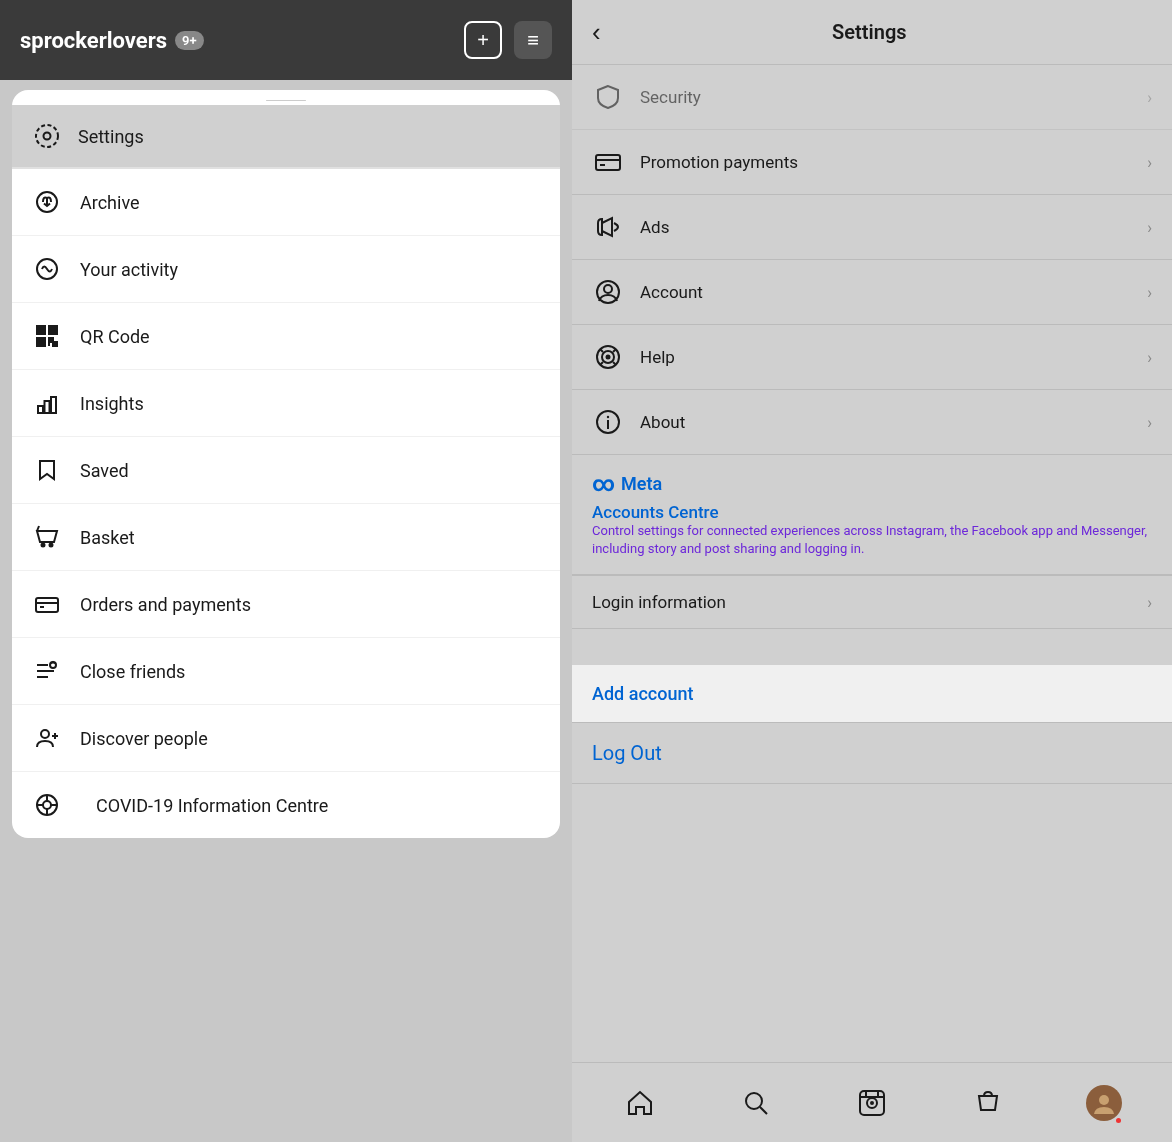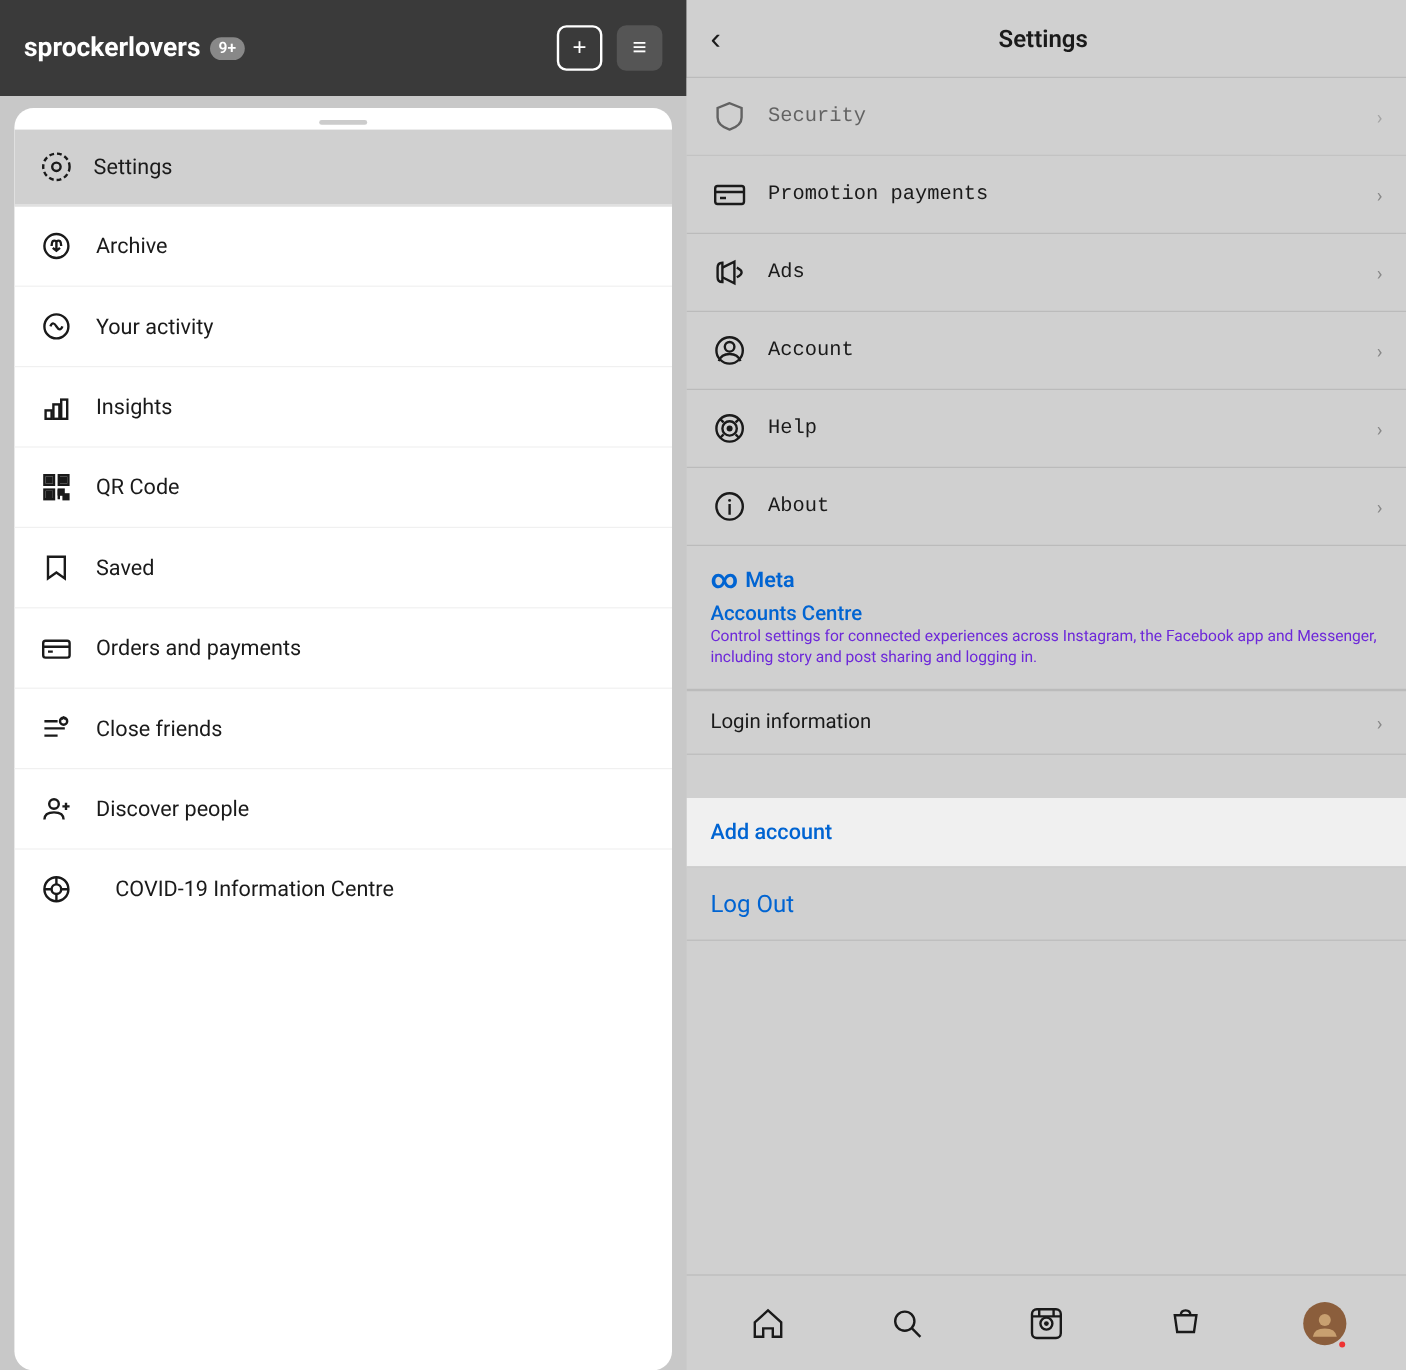--- a/index.html
+++ b/index.html
@@ -8,21 +8,21 @@
       height: 1142px;
       display: flex;
       font-family: -apple-system, BlinkMacSystemFont, 'Segoe UI', Roboto, sans-serif;
       background: #c8c8c8;
       overflow: hidden;
     }
 
     
     .left-panel {
       width: 572px;
-      height: 1142px;
+      height: 838px;
       background: #c8c8c8;
       display: flex;
       flex-direction: column;
       position: relative;
     }
 
     .left-header {
       background: #3a3a3a;
       padding: 18px 20px;
       display: flex;
@@ -195,21 +195,20 @@
       display: flex;
       align-items: center;
       justify-content: center;
       flex-shrink: 0;
     }
 
     .settings-item-label {
       flex: 1;
       font-size: 17px;
       color: #1a1a1a;
-      font-family: Liberation Mono, monospace;
     }
 
     .chevron {
       color: #888;
       font-size: 16px;
     }
 
     .security-item {
       display: flex;
       align-items: center;
@@ -417,31 +416,20 @@
     </div>
 
     <div class="menu-item">
       <div class="menu-icon">
         <svg width="26" height="26" viewBox="0 0 26 26" fill="none" stroke="#1a1a1a" stroke-width="2">
           <circle cx="13" cy="13" r="10"></circle>
           <path d="M8 13 Q10 8 13 13 Q16 18 18 13" stroke="#1a1a1a" stroke-width="2" fill="none"></path>
         </svg>
       </div>
       <span class="menu-label">Your activity</span>
-    </div>
-
-    <div class="menu-item">
-      <div class="menu-icon">
-        <svg width="26" height="26" viewBox="0 0 26 26" fill="none" stroke="#1a1a1a" stroke-width="2">
-          <rect x="4" y="16" width="5" height="7"></rect>
-          <rect x="10.5" y="11" width="5" height="12"></rect>
-          <rect x="17" y="7" width="5" height="16"></rect>
-        </svg>
-      </div>
-      <span class="menu-label">Insights</span>
     </div>
 
     <div class="menu-item">
       <div class="menu-icon">
         <svg width="26" height="26" viewBox="0 0 26 26" fill="none" stroke="#1a1a1a" stroke-width="2">
           <rect x="3" y="3" width="8" height="8"></rect>
           <rect x="5" y="5" width="4" height="4" fill="#1a1a1a"></rect>
           <rect x="15" y="3" width="8" height="8"></rect>
           <rect x="17" y="5" width="4" height="4" fill="#1a1a1a"></rect>
           <rect x="3" y="15" width="8" height="8"></rect>
@@ -451,26 +439,48 @@
           <line x1="15" y1="19" x2="19" y2="19"></line>
           <line x1="15" y1="15" x2="15" y2="23"></line>
         </svg>
       </div>
       <span class="menu-label">QR Code</span>
     </div>
 
     <div class="menu-item">
       <div class="menu-icon">
         <svg width="26" height="26" viewBox="0 0 26 26" fill="none" stroke="#1a1a1a" stroke-width="2">
+          <rect x="4" y="16" width="5" height="7"></rect>
+          <rect x="10.5" y="11" width="5" height="12"></rect>
+          <rect x="17" y="7" width="5" height="16"></rect>
+        </svg>
+      </div>
+      <span class="menu-label">Insights</span>
+    </div>
+
+    <div class="menu-item">
+      <div class="menu-icon">
+        <svg width="26" height="26" viewBox="0 0 26 26" fill="none" stroke="#1a1a1a" stroke-width="2">
           <path d="M6 4 L20 4 L20 22 L13 17 L6 22 Z"></path>
         </svg>
       </div>
       <span class="menu-label">Saved</span>
     </div>
 
+    <div class="menu-item">
+      <div class="menu-icon">
+        <svg width="26" height="26" viewBox="0 0 26 26" fill="none" stroke="#1a1a1a" stroke-width="2">
+          <path d="M3 7 L23 7 L20 18 L6 18 Z"></path>
+          <line x1="3" y1="7" x2="5" y2="2"></line>
+          <circle cx="9" cy="21" r="1.5" fill="#1a1a1a"></circle>
+          <circle cx="17" cy="21" r="1.5" fill="#1a1a1a"></circle>
+        </svg>
+      </div>
+      <span class="menu-label">Basket</span>
+    </div>
 
     <div class="menu-item">
       <div class="menu-icon">
         <svg width="26" height="26" viewBox="0 0 26 26" fill="none" stroke="#1a1a1a" stroke-width="2">
           <rect x="2" y="7" width="22" height="14" rx="2"></rect>
           <line x1="2" y1="12" x2="24" y2="12"></line>
           <line x1="6" y1="16" x2="10" y2="16"></line>
         </svg>
       </div>
       <span class="menu-label">Orders and payments</span>

